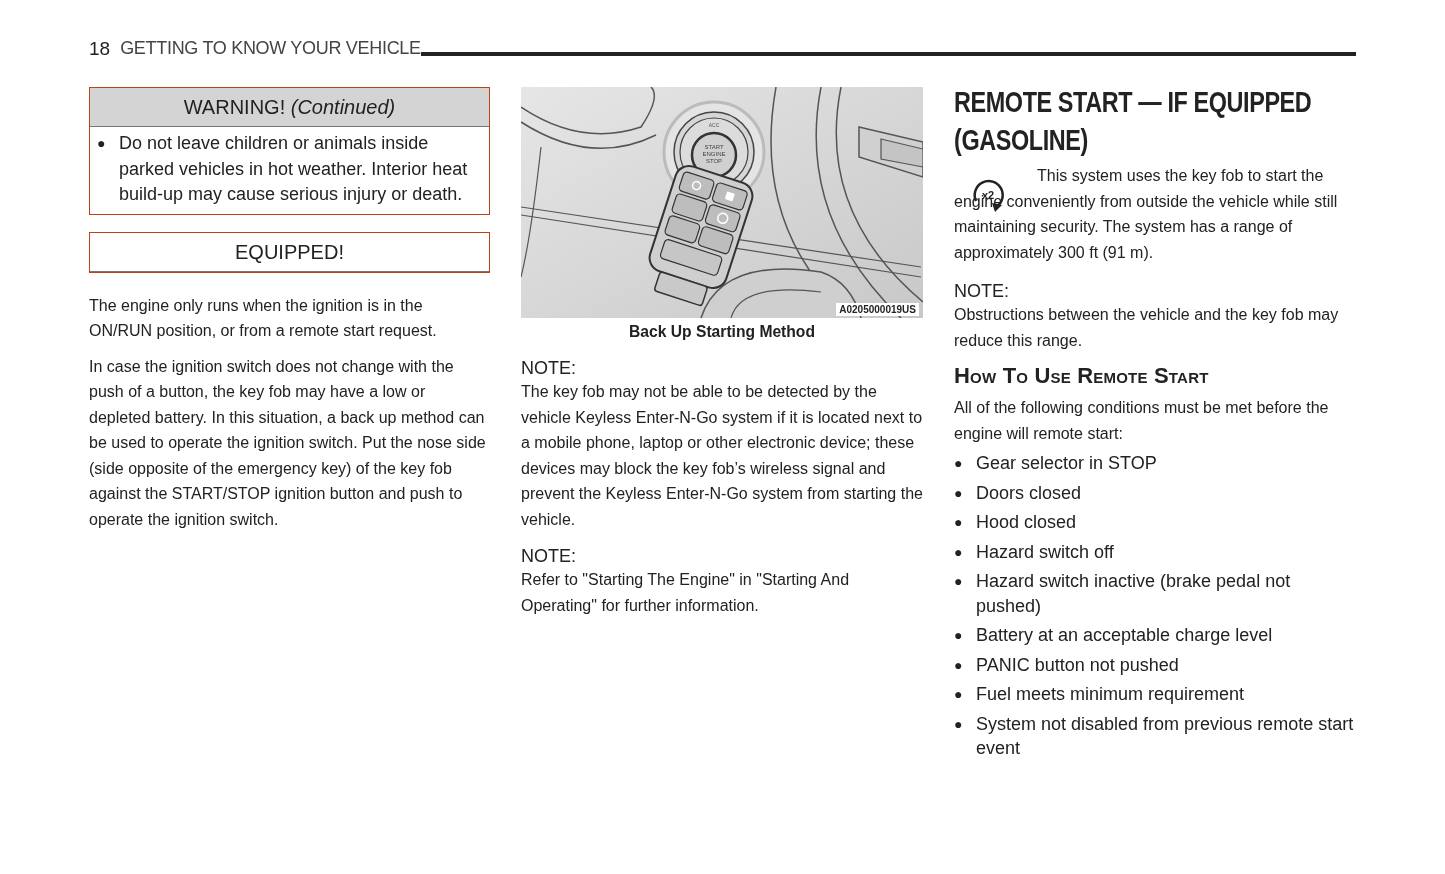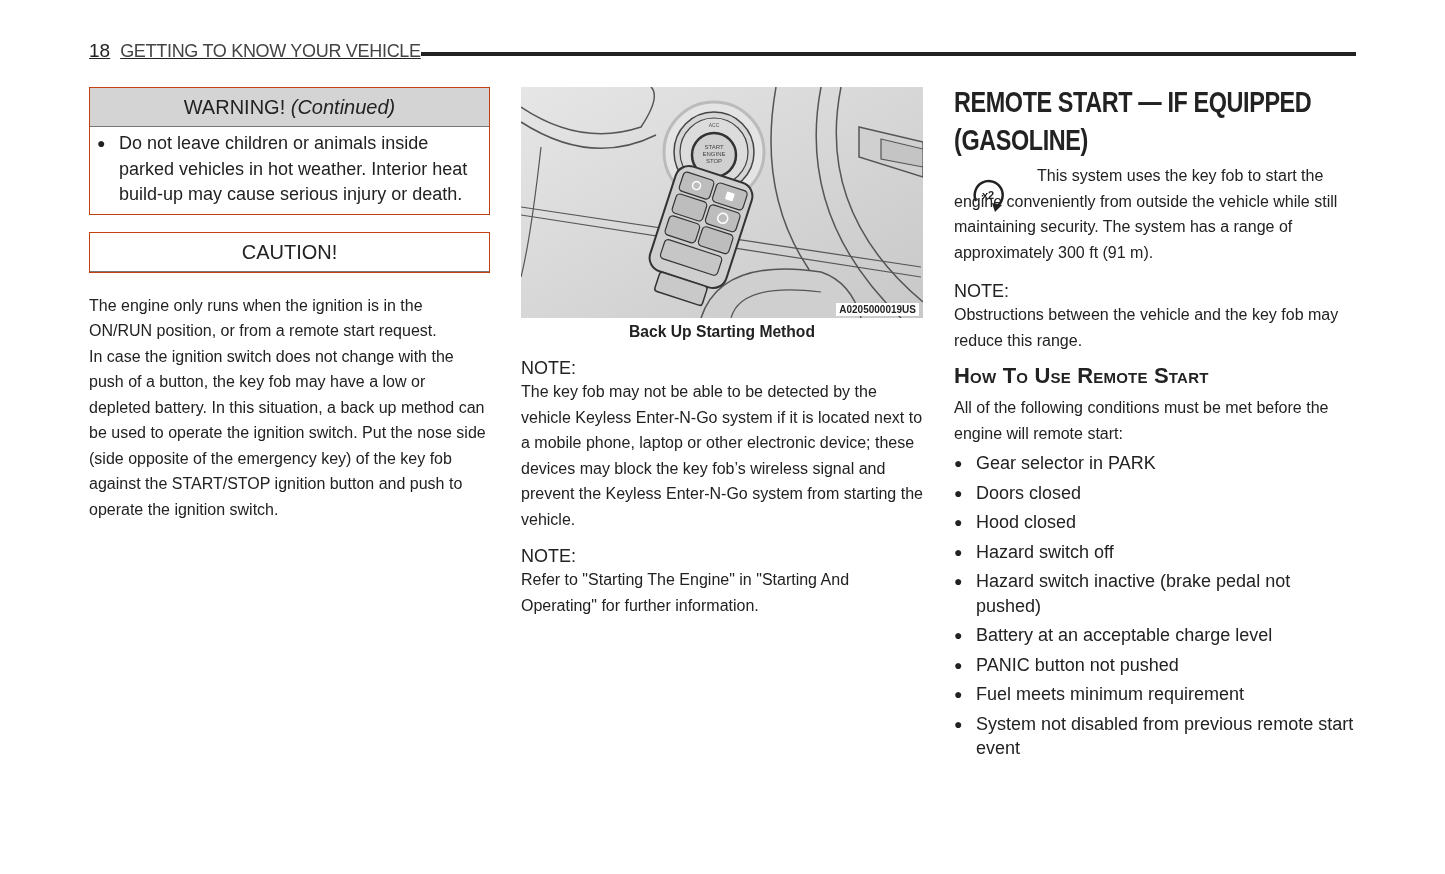--- a/index.html
+++ b/index.html
@@ -1,37 +1,37 @@
 <!DOCTYPE html>
 <html><head>
 <meta charset="utf-8">
 <style>
   html, body { margin:0; padding:0; background:#ffffff; }
   body { width:1445px; height:874px; position:relative; overflow:hidden;
          font-family:"Liberation Sans", sans-serif; color:#222; }
-  .header { position:absolute; left:89px; top:38px; height:24px; display:flex; align-items:flex-end;text-decoration:underline; }
+  .header { position:absolute; left:89px; top:38px; height:24px; display:flex; align-items:flex-start; }
   .page-num { font-size:19px; color:#222; margin-right:10px; }
   .section-title { font-size:18px; color:#444; letter-spacing:-0.3px; }
   .header-rule { position:absolute; left:421px; top:52px; width:935px; height:4px; background:#222; }
 
   .col { position:absolute; top:87px; }
   .col1 { left:89px; width:401px; }
   .col2 { left:521px; width:402px; }
   .col3 { left:954px; width:402px; }
 
   .box { border:1px solid #c2410c; margin-bottom:17px; }
   .box-head { text-align:center; font-size:20px; padding:8px 0 7px; border-bottom:1px solid #777; color:#222; }
   .box-head.grey { background:#d4d4d4; }
   .box-head .italic { font-style:italic; }
   .box-body { font-size:18px; line-height:25.5px; padding:4px 8px 5px 7px; color:#222; }
   .bullet-row { display:flex; }
   .bullet { width:22px; flex:none; font-size:14px; line-height:25.5px; }
 
   p { margin:0; font-size:16px; line-height:25.5px; color:#222; }
-  .para-gap { margin-top:0; }
+  .para-gap { margin-top:10px; }
 
   .figure { position:relative; width:402px; height:231px; background:#d9d9d9; overflow:hidden; }
   .fig-code { position:absolute; right:4px; bottom:2px; background:#fff; font-size:10px; font-weight:bold; padding:1px 3px; color:#222; }
   .caption { text-align:center; font-weight:bold; font-size:17px; margin-top:4px; color:#222; font-family:"Liberation Sans", sans-serif; transform:scaleX(0.92); }
 
   .note-label { font-size:18px; margin-top:14px; color:#222; }
   .h1 { font-family:"Liberation Sans", sans-serif; font-weight:bold; font-size:30px; line-height:38px;
         transform:scaleX(0.78); transform-origin:left; width:520px; color:#222; letter-spacing:-0.5px; margin-top:-4px; }
   .h2 { font-weight:bold; font-size:22px; margin-top:10px; color:#222; font-variant:small-caps; letter-spacing:0.2px; }
   .icon-para { position:relative; }
@@ -56,21 +56,21 @@
     </div>
     <div class="box-body" style="padding-top:4px;padding-bottom:6px;">
       <div class="bullet-row">
         <span class="bullet">●</span>
         <span>Do not leave children or animals inside parked vehicles in hot weather. Interior heat build-up may cause serious injury or death.</span>
       </div>
     </div>
   </div>
 
   <div class="box">
-    <div class="box-head">CAUTION!</div>
+    <div class="box-head">EQUIPPED!</div>
   </div>
 
   <p style="margin-top:20px;">The engine only runs when the ignition is in the ON/RUN position, or from a remote start request.</p>
   <p class="para-gap">In case the ignition switch does not change with the push of a button, the key fob may have a low or depleted battery. In this situation, a back up method can be used to operate the ignition switch. Put the nose side (side opposite of the emergency key) of the key fob against the START/STOP ignition button and push to operate the ignition switch.</p>
 </div>
 
 <div class="col col2">
   <div class="figure">
     <svg width="402" height="231" viewBox="0 0 402 231">
       <defs>
@@ -143,21 +143,21 @@
 
   <div class="note-label" style="margin-top:16px;">NOTE:</div>
   <p>Obstructions between the vehicle and the key fob may reduce this range.</p>
 
   <div class="h2">How To Use Remote Start</div>
   <p style="margin-top:6px;">All of the following conditions must be met before the engine will remote start:</p>
 
   <div style="margin-top:2px;">
     <div class="list-item">
         <span class="bullet">●</span>
-        <span>Gear selector in PARK</span>
+        <span>Gear selector in STOP</span>
       </div>
     <div class="list-item">
         <span class="bullet">●</span>
         <span>Doors closed</span>
       </div>
     <div class="list-item">
         <span class="bullet">●</span>
         <span>Hood closed</span>
       </div>
     <div class="list-item">

